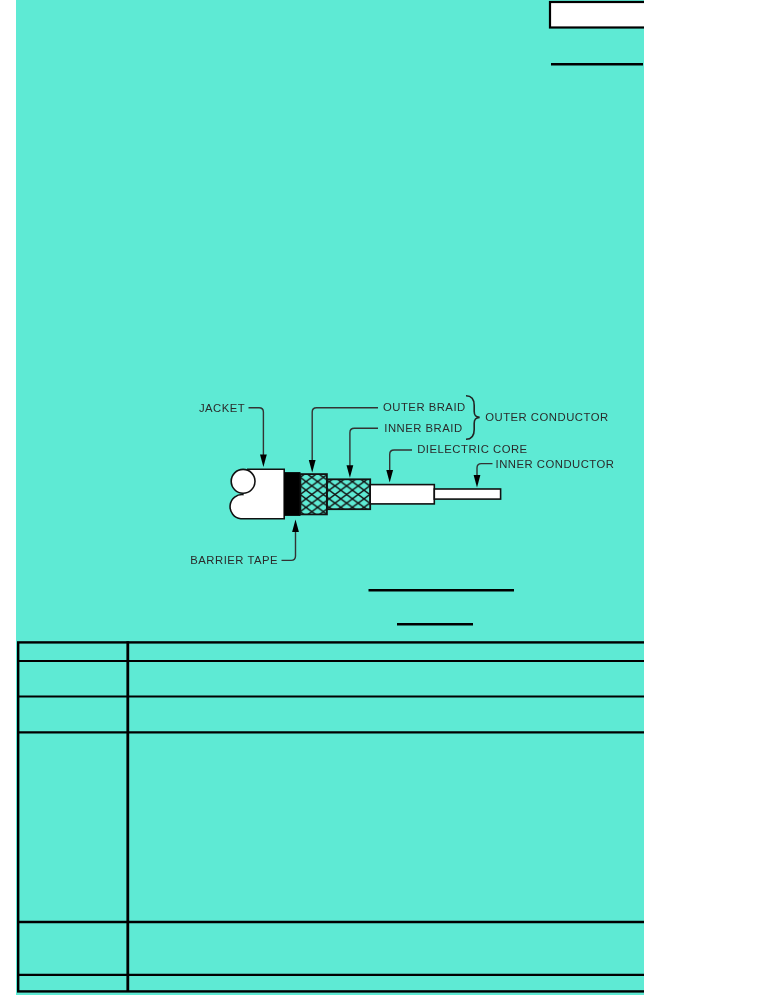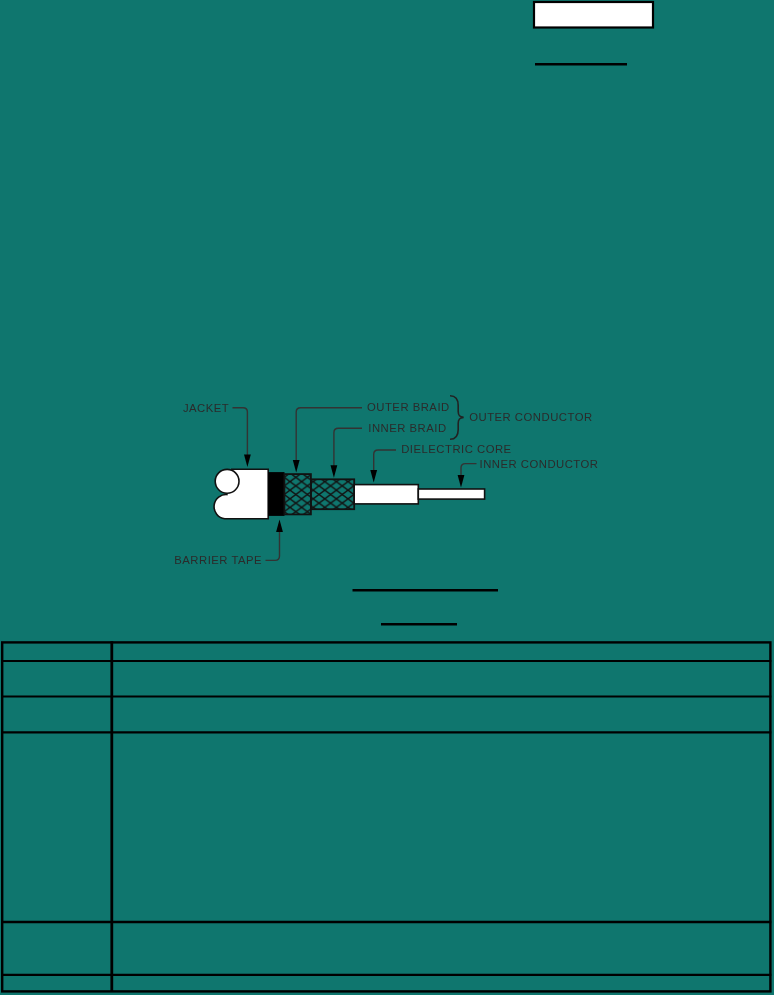--- a/index.html
+++ b/index.html
@@ -1,16 +1,16 @@
 <!DOCTYPE html>
 <html><head>
 <meta charset="utf-8">
 <style>
 html,body{margin:0;padding:0;background:#ffffff;}
-#page{position:relative;width:774px;height:995px;background:#0f766e;overflow:hidden;}
+#page{position:relative;width:628px;height:995px;background:#5eead4;overflow:hidden;margin-left:16px;}
 #main{position:absolute;top:0;left:0;}
 text{font-family:"Liberation Sans",sans-serif;font-size:11.3px;letter-spacing:0.5px;fill:#2b2b2b;}
 </style>
 </head>
 <body>
 <div id="page">
 <svg id="main" width="774" height="995" viewBox="0 0 774 995">
 <defs>
 <pattern id="braid" width="11.6" height="8.6" patternUnits="userSpaceOnUse">
 <path d="M0,0 L11.6,8.6 M0,8.6 L11.6,0" stroke="#111" stroke-width="1.35" fill="none"></path>

